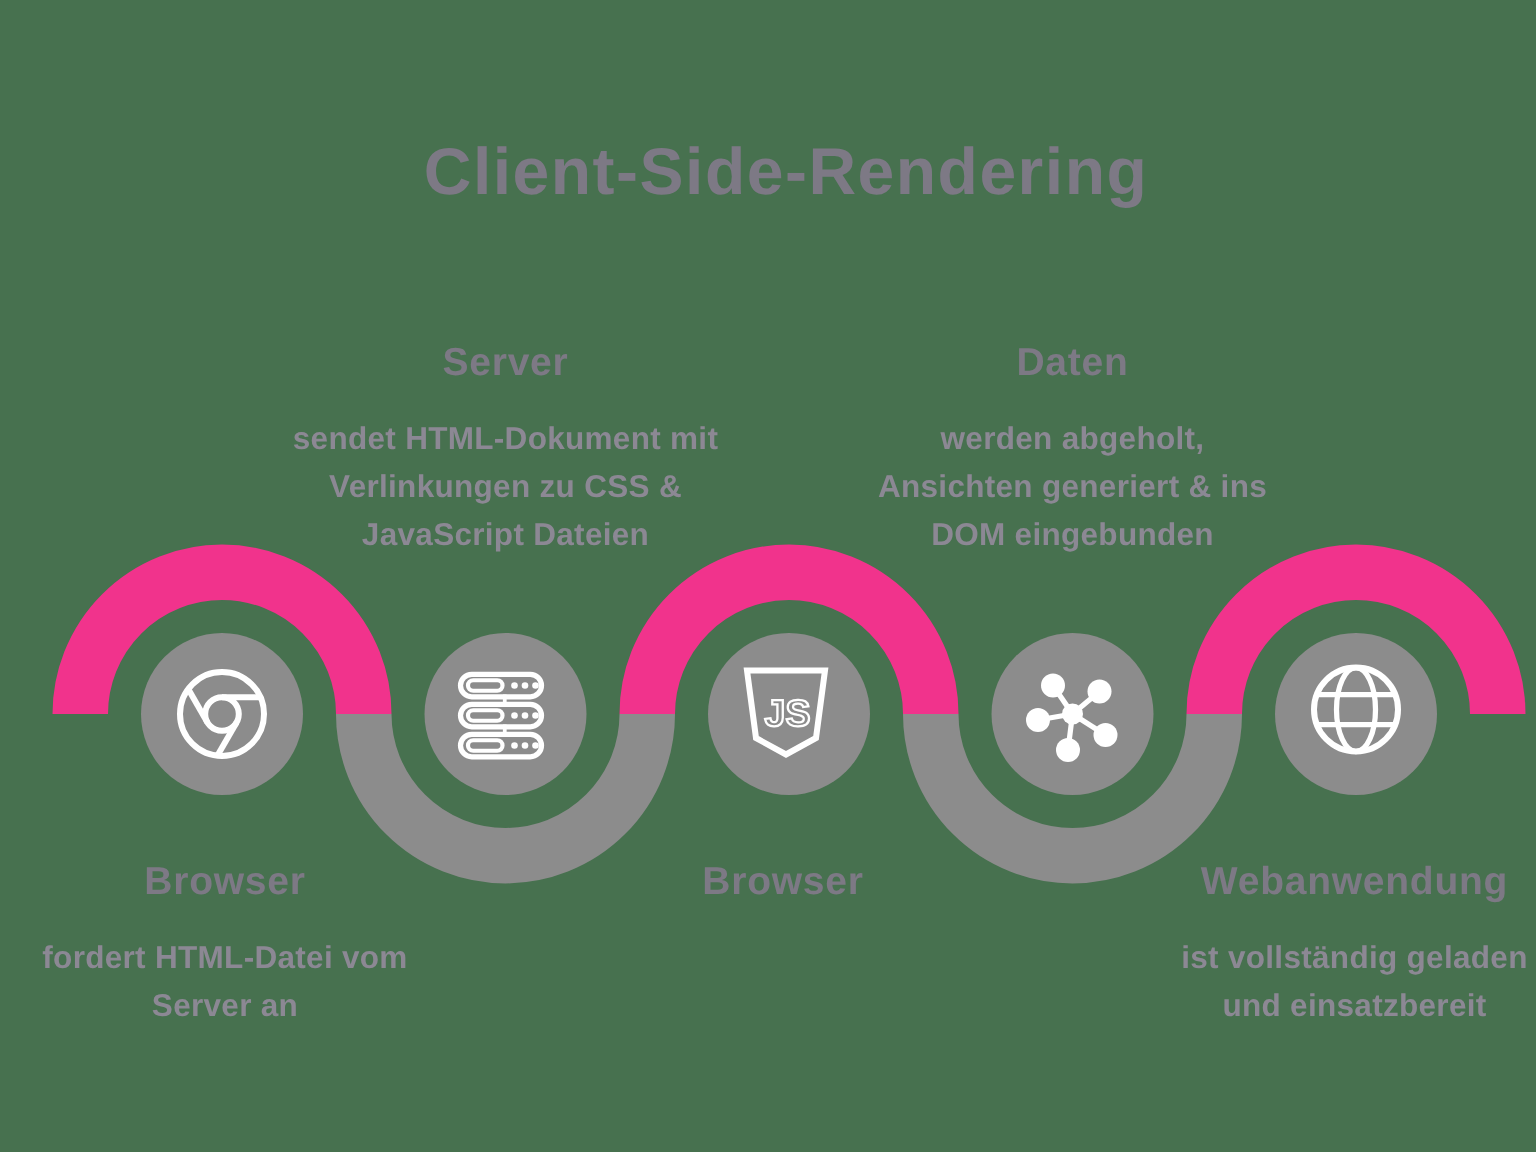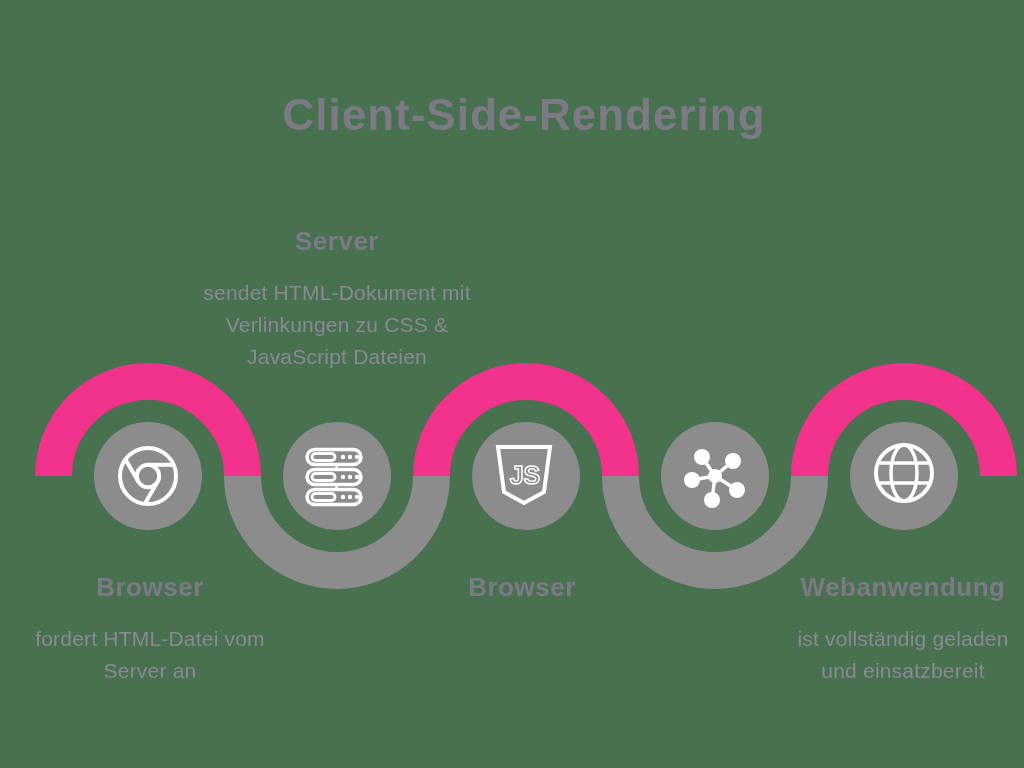--- a/index.html
+++ b/index.html
@@ -33,20 +33,21 @@
   .step-text h3{
     margin:0 0 20px 0;
     font-size:26px;font-weight:bold;letter-spacing:0.5px;
     color:var(--title_text,#7D7985);
   }
   .step-text p{
     margin:0;
     font-size:21px;line-height:32px;letter-spacing:0.2px;
     color:var(--body_text,#8C8894);
     white-space:pre-line;
+    font-weight:bold;
   }
   .pos-top{top:226px;}
   .pos-bottom{top:572px;}
   .pos-step1{left:-20px;}
   .pos-step2{left:167px;}
   .pos-step3{left:352px;}
   .pos-step4{left:545px;}
   .pos-step5{left:733px;}
 </style>
 </head>
@@ -54,20 +55,26 @@
 
 <div class="canvas">
 
   <div class="title">Client-Side-Rendering</div>
 
   <div class="step-text pos-top pos-step2">
     <h3>Server</h3>
     <p>sendet HTML-Dokument mit
 Verlinkungen zu CSS &amp;
 JavaScript Dateien</p>
+  </div>
+  <div class="step-text pos-top pos-step4">
+    <h3>Daten</h3>
+    <p>werden abgeholt,
+Ansichten generiert &amp; ins
+DOM eingebunden</p>
   </div>
 
   <svg class="wave-svg" width="1024" height="768" viewBox="0 0 1024 768">
 
     <path class="wave-gray" d="M242.5,476 A94.5,94.5 0 0 0 431.5,476 M620.5,476 A94.5,94.5 0 0 0 809.5,476"></path>
     <path class="wave-pink" d="M53.5,476 A94.5,94.5 0 0 1 242.5,476 M431.5,476 A94.5,94.5 0 0 1 620.5,476 M809.5,476 A94.5,94.5 0 0 1 998.5,476"></path>
 
     <circle class="node-circle" cx="148" cy="476" r="54"></circle>
     <circle class="node-circle" cx="337" cy="476" r="54"></circle>
     <circle class="node-circle" cx="526" cy="476" r="54"></circle>

